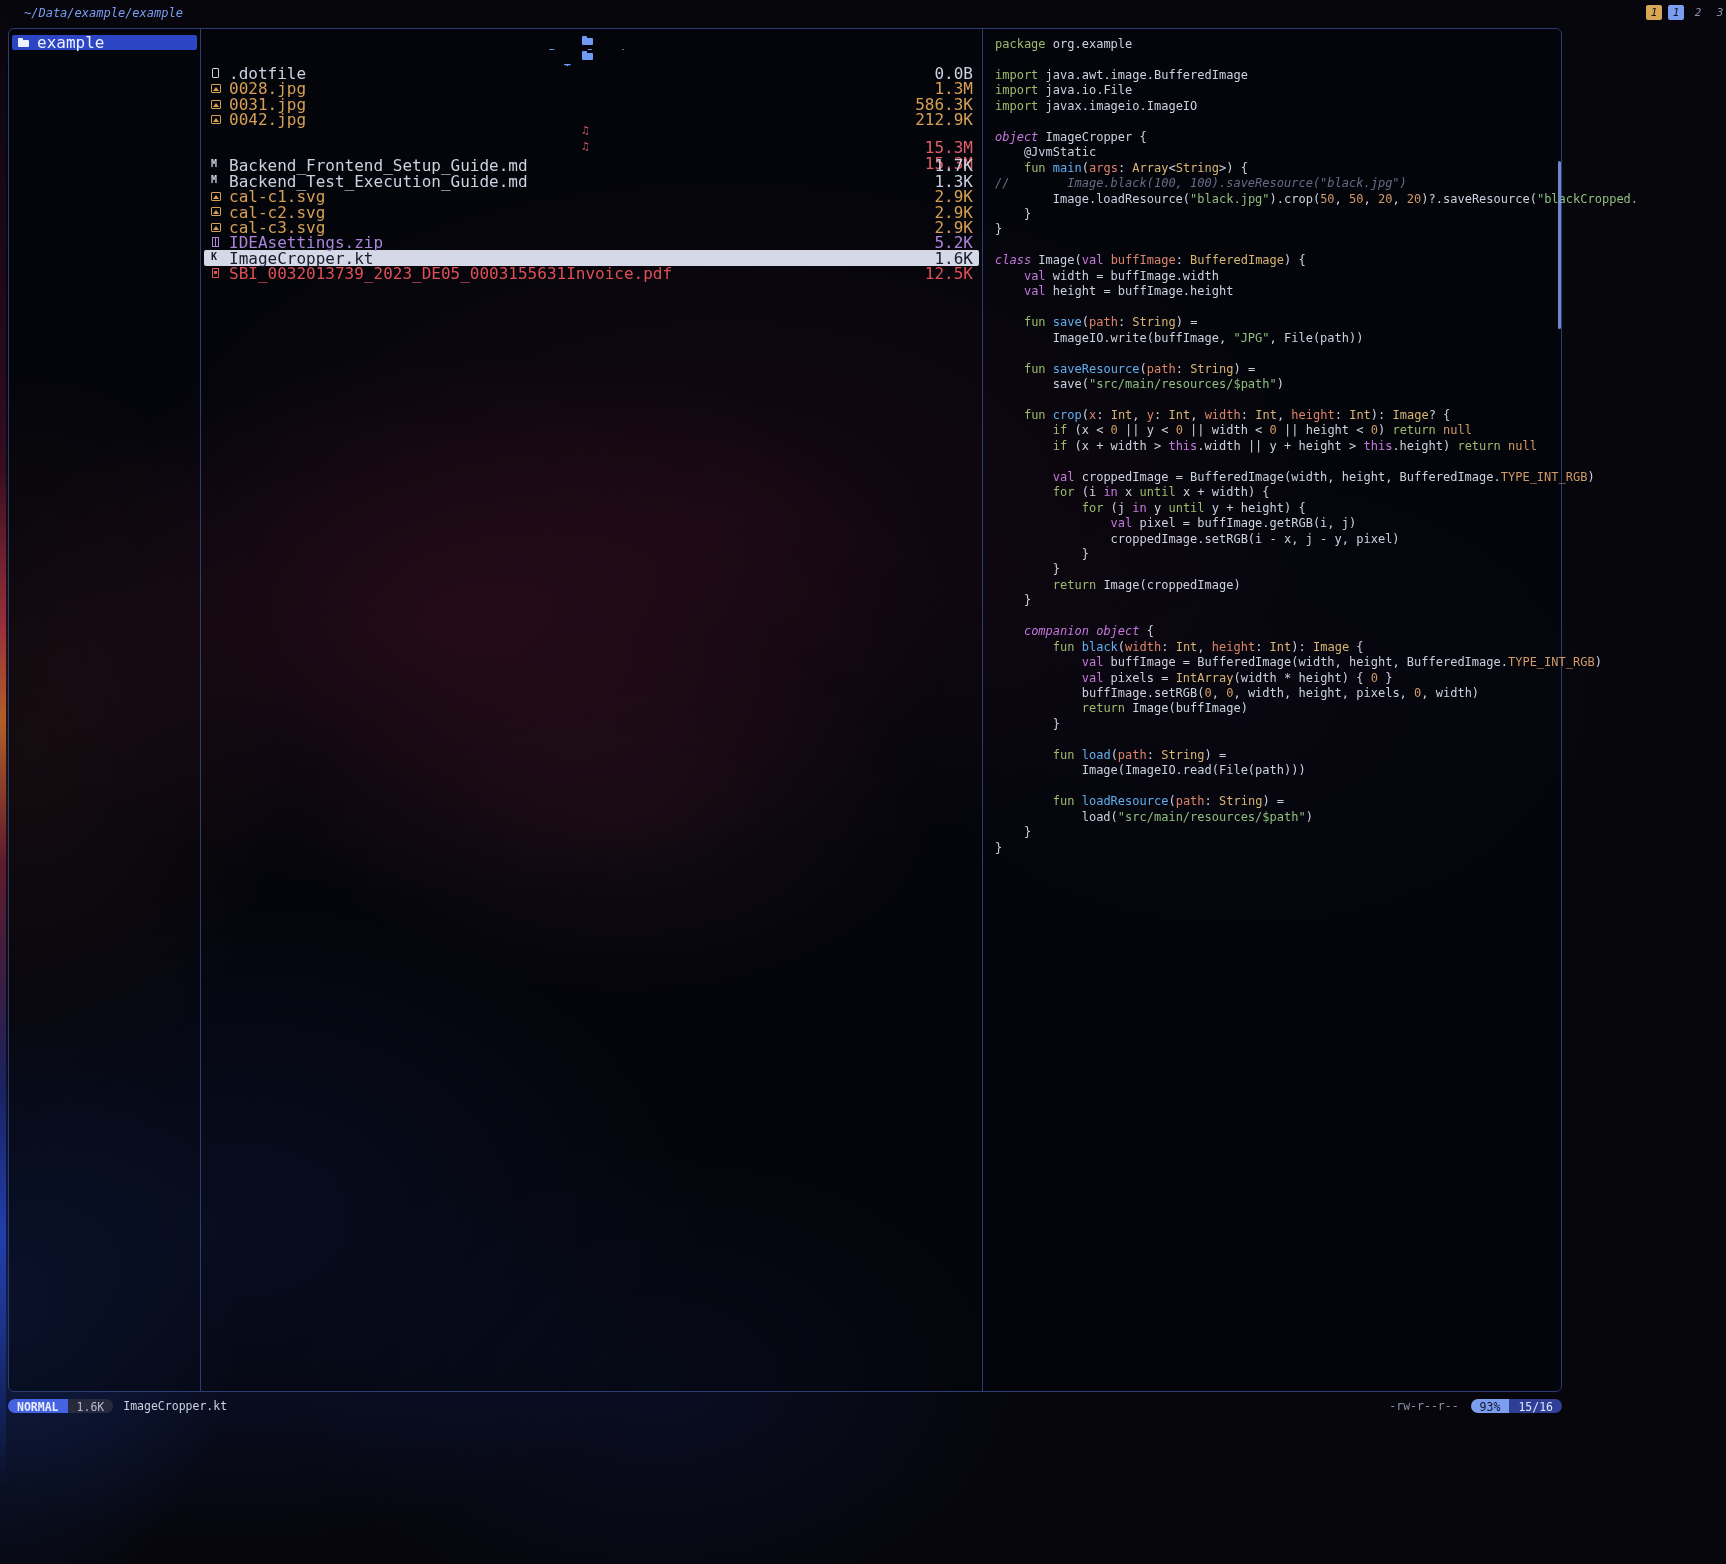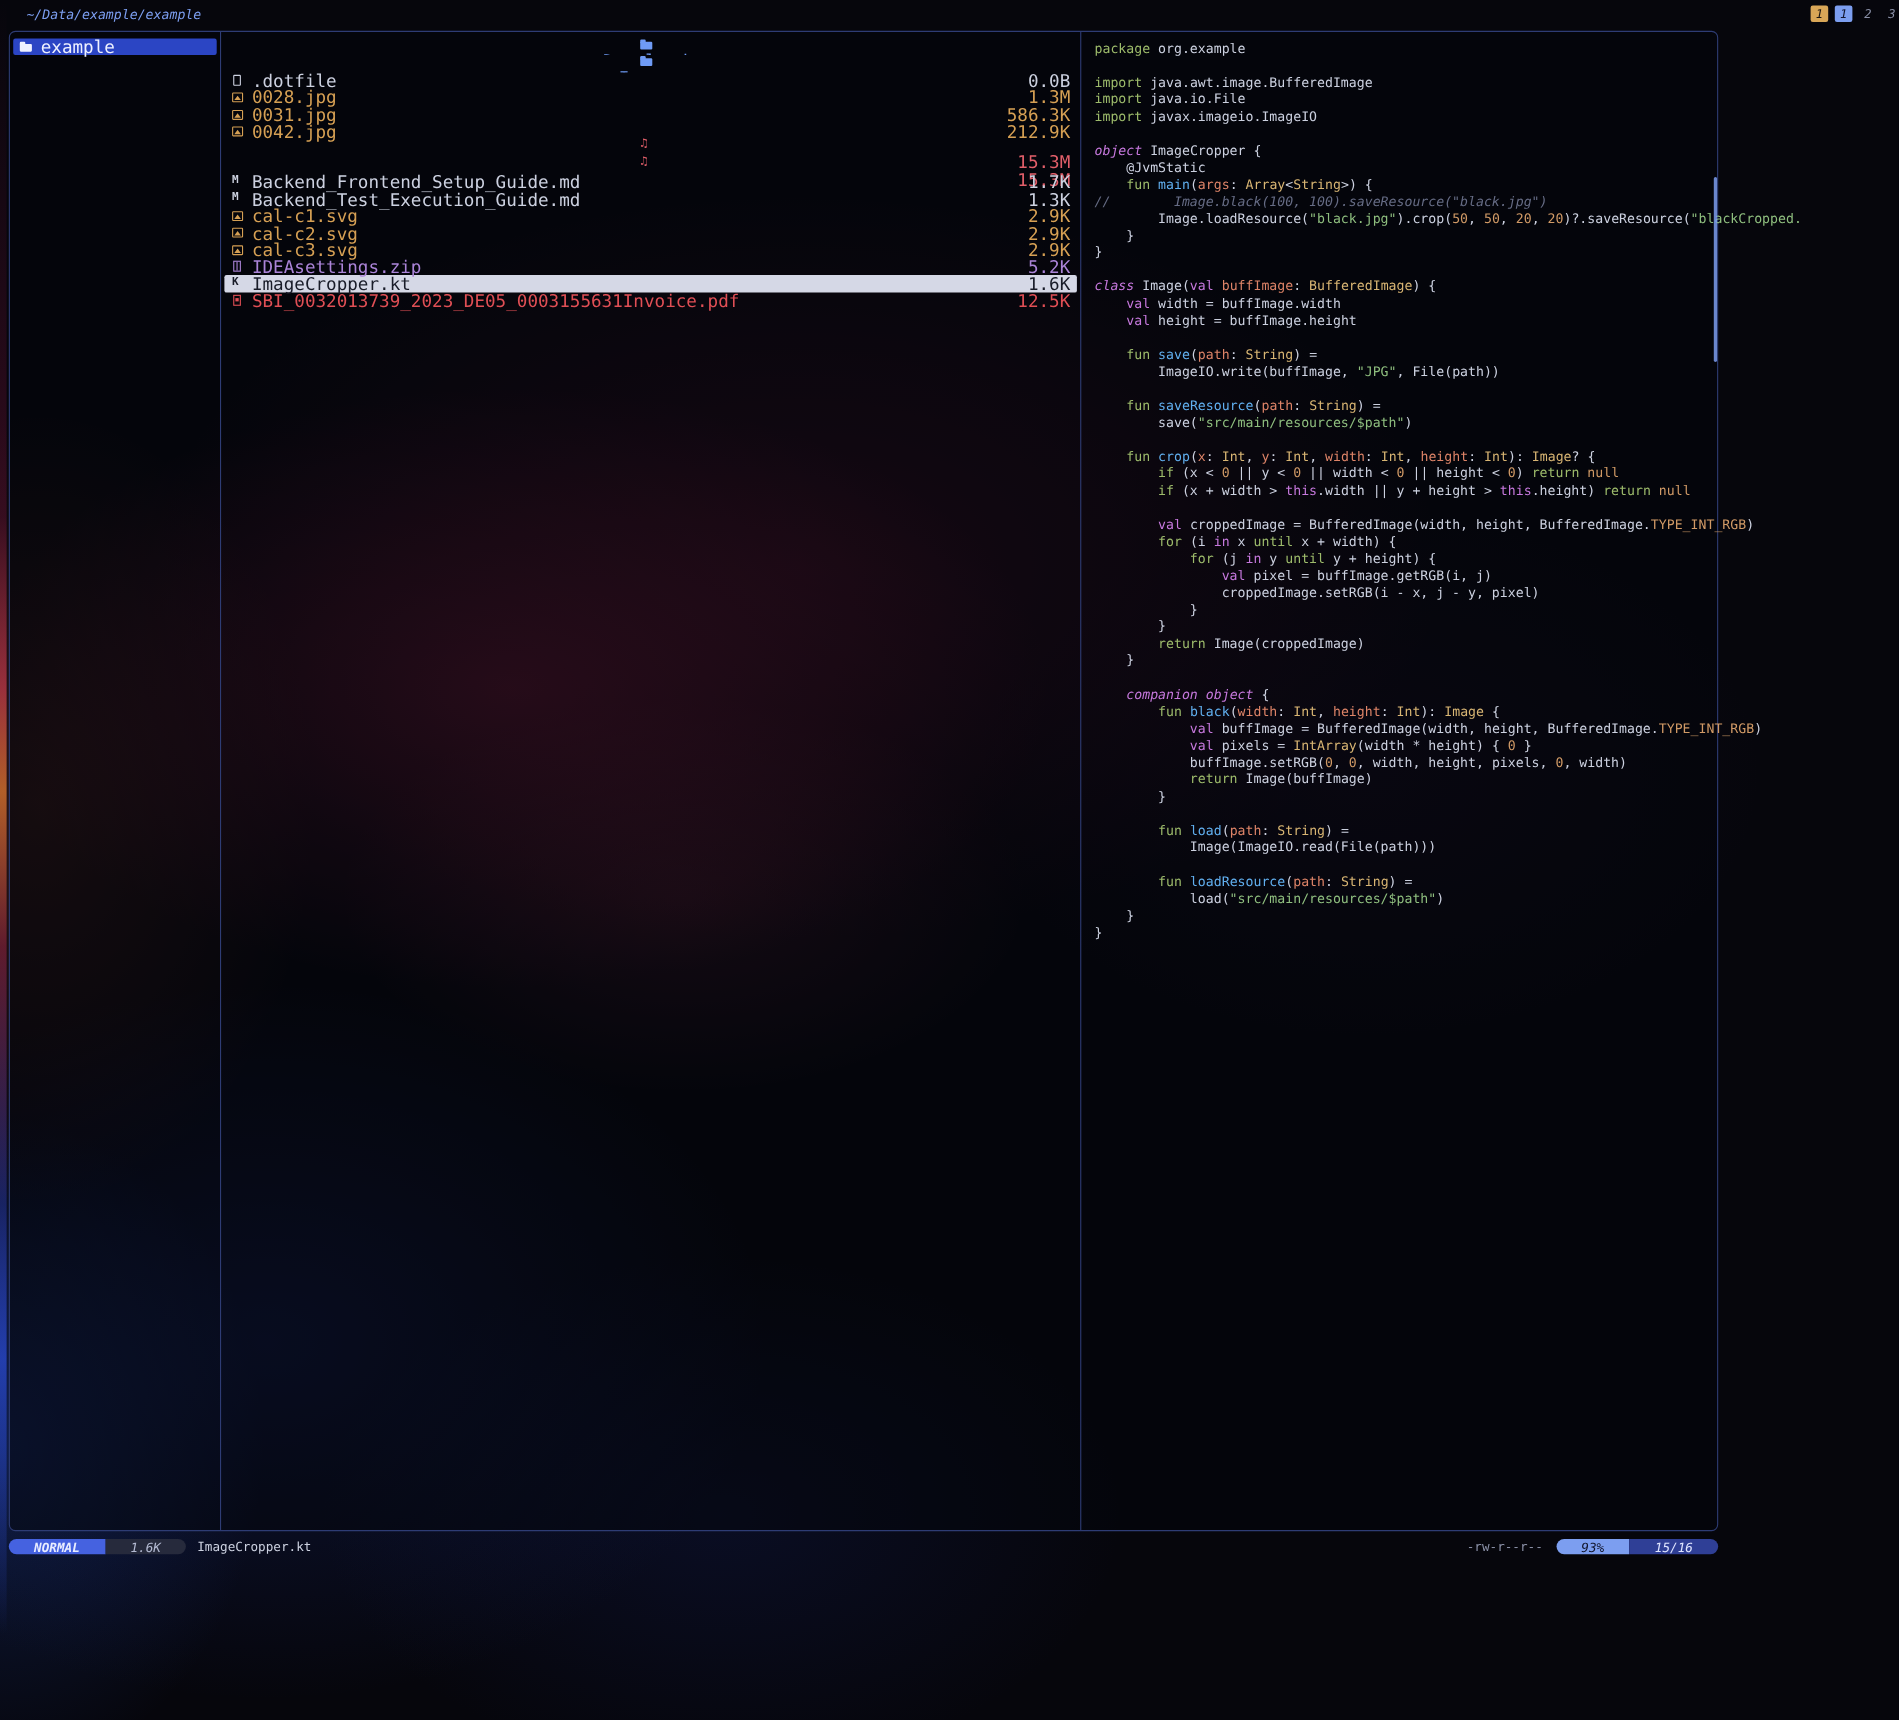--- a/index.html
+++ b/index.html
@@ -88,21 +88,21 @@
   .tok-s{color:var(--syn-str);}
   .tok-c{color:var(--syn-cmt);font-style:italic;}
   .scrollthumb{position:absolute;right:0;top:132px;width:3px;height:168px;background:var(--accent-blue);border-radius:2px;opacity:.85;}
   
   .statusbar{
     position:absolute;left:8px;top:1397px;width:1554px;height:17px;
     display:flex;align-items:center;font-size:11.5px;
   }
   .sb-left,.sb-right{display:flex;align-items:center;}
   .sb-right{margin-left:auto;}
-  .badge{height:14px;line-height:16px;padding:0 23px;white-space:pre;font-style:italic;}
+  .badge{height:14px;line-height:16px;padding:0 9px;white-space:pre;}
   .badge-mode{background:var(--mode-bg);color:var(--mode-fg);border-radius:8px 0 0 8px;font-weight:bold;}
   .badge-size{background:var(--sizebadge-bg);color:var(--sizebadge-fg);border-radius:0 8px 8px 0;}
   .sb-file{margin-left:10px;color:var(--text-plain);}
   .sb-perms{color:var(--text-grey);margin-right:12px;}
   .badge-pct{background:var(--pct-bg);color:var(--pct-fg);border-radius:8px 0 0 8px;}
   .badge-pos{background:var(--pos-bg);color:var(--pos-fg);border-radius:0 8px 8px 0;}
 </style>
 </head>
 <body>
 

